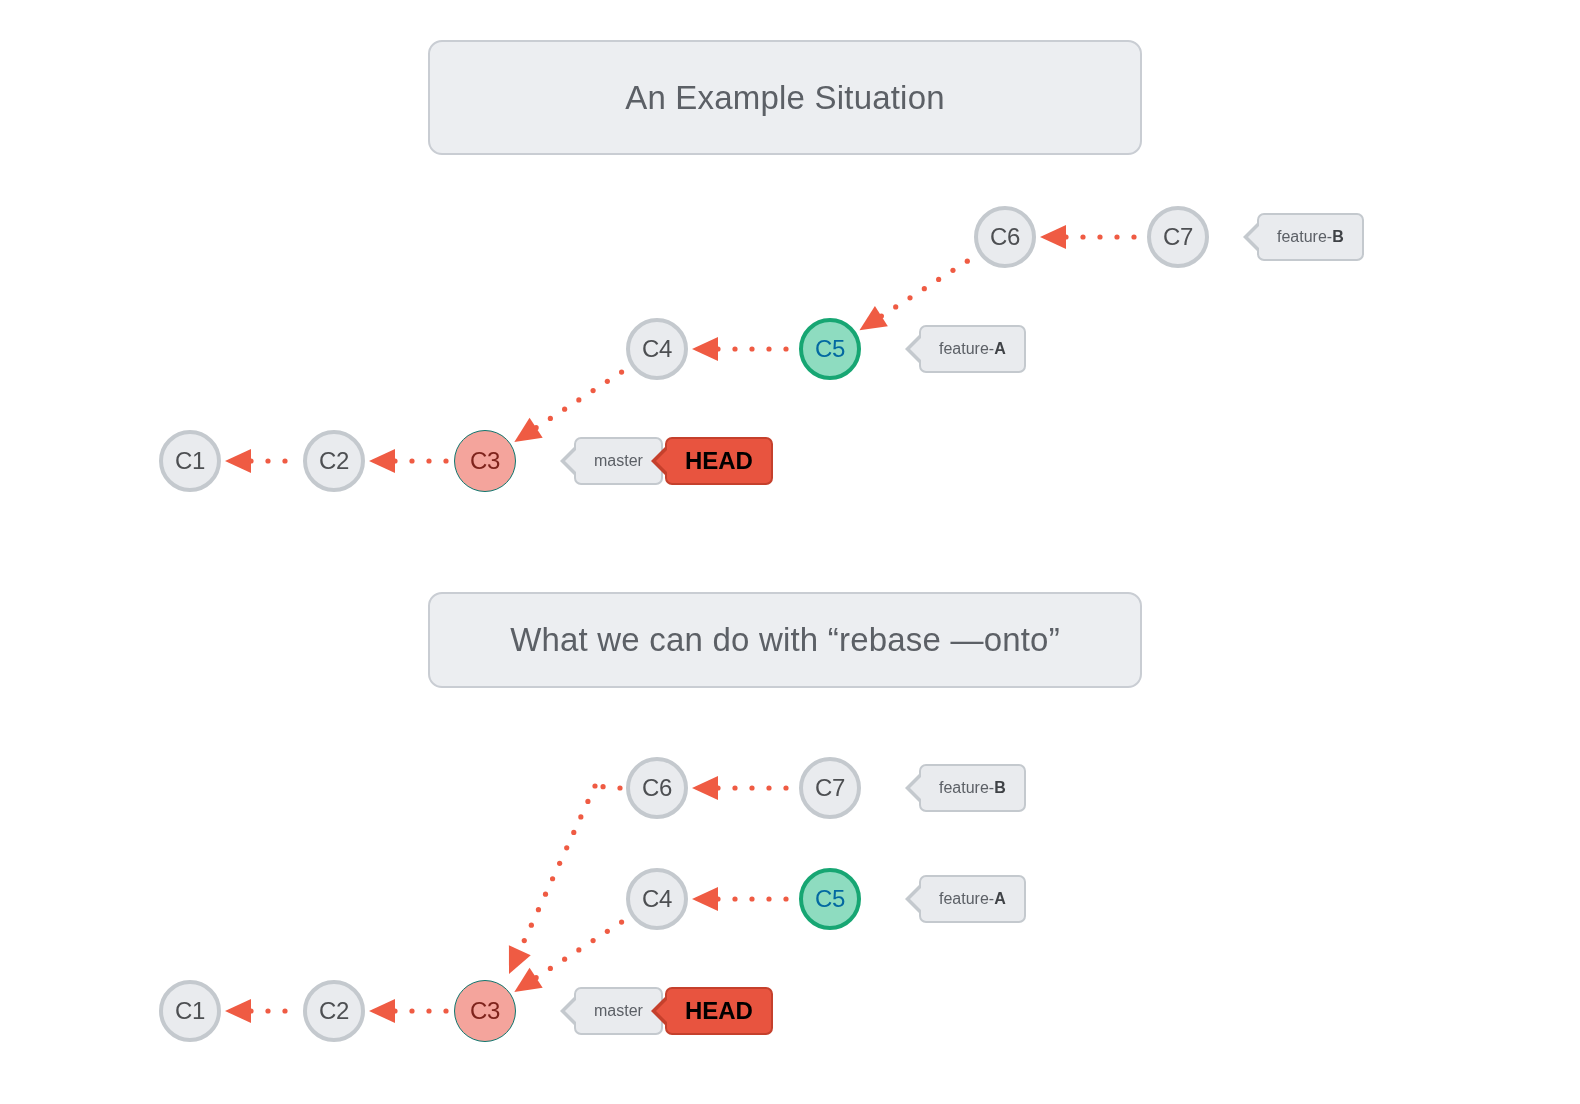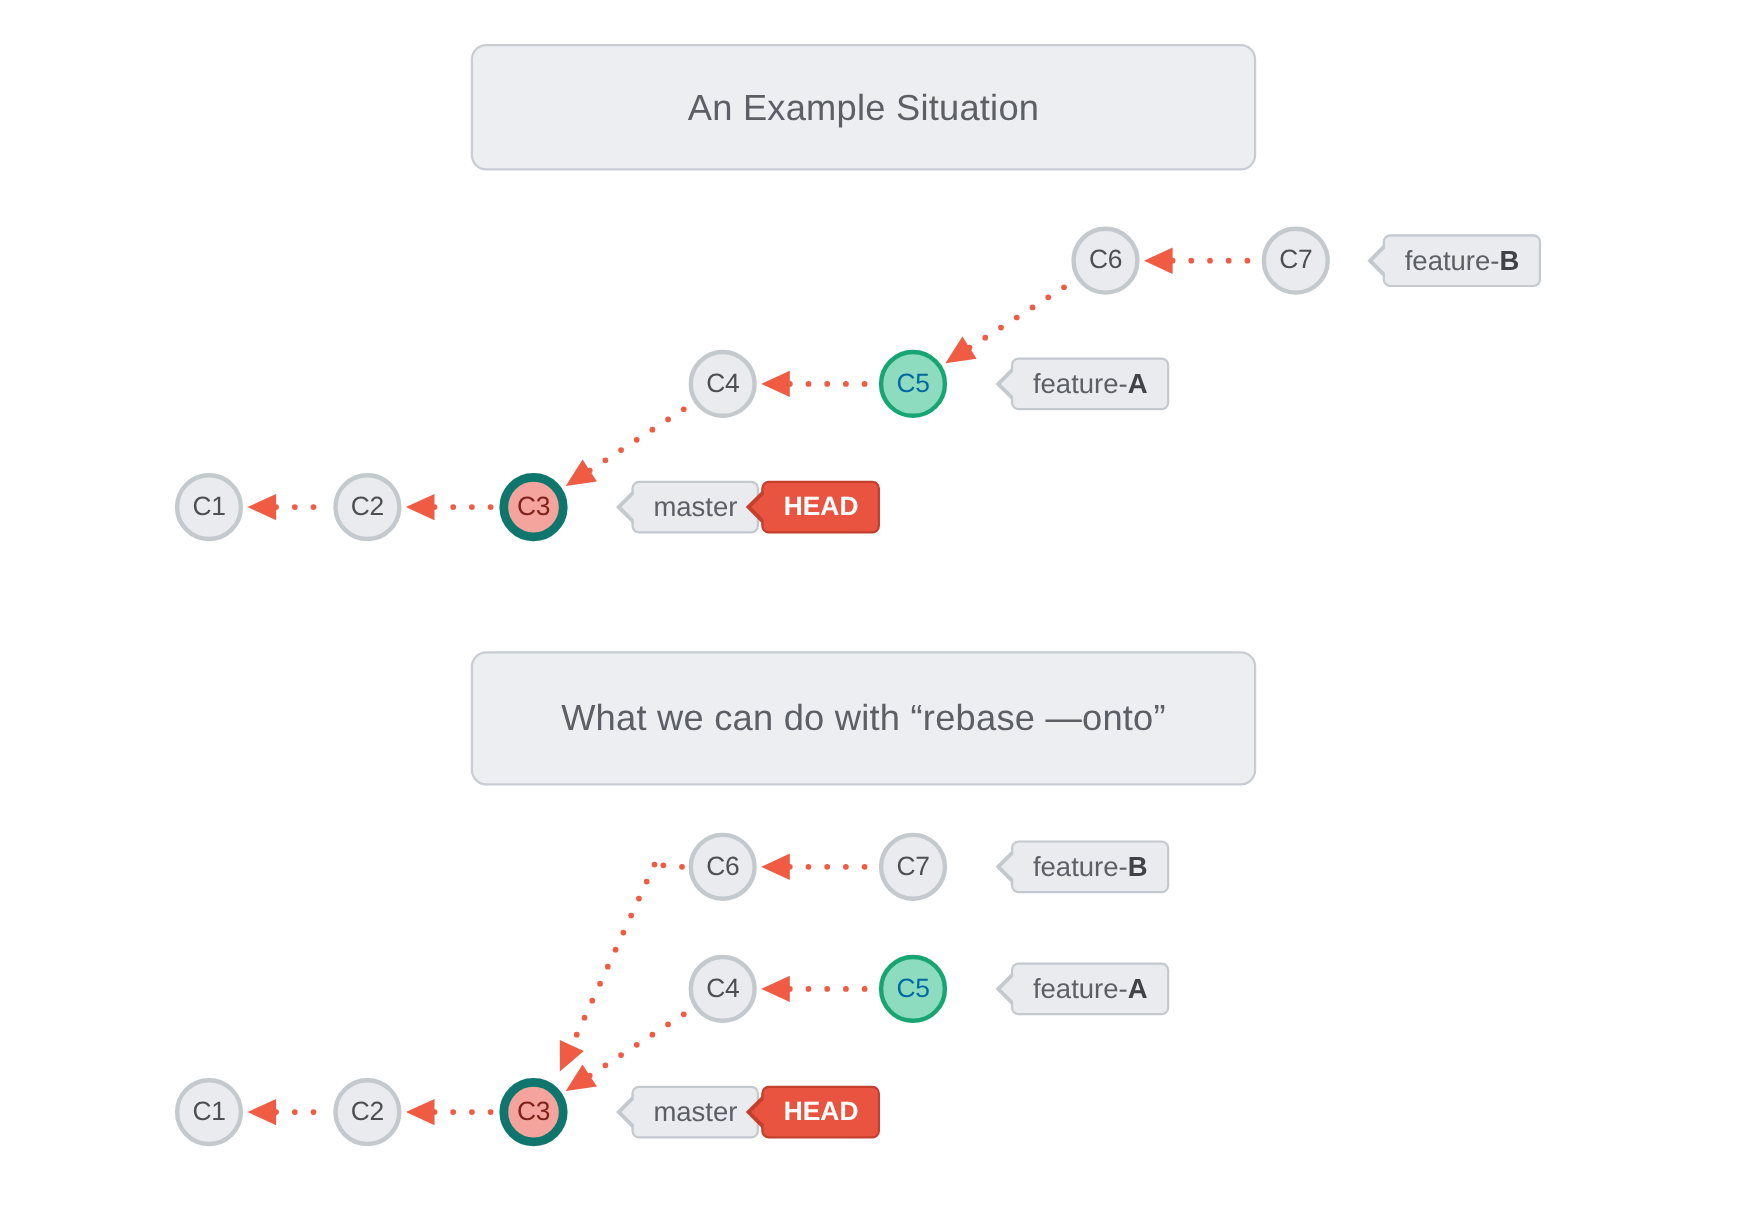--- a/index.html
+++ b/index.html
@@ -51,21 +51,21 @@
     letter-spacing: -0.3px;
     z-index: 5;
   }
   .node.gray {
     background: #E9EBEE;
     border: 4px solid #C4C9CE;
     color: #4D4F52;
   }
   .node.red {
     background: #F4A49C;
-    border: 8px solid #0f766e;
+    border: 1px solid #0f766e;
     color: #7E231C;
   }
   .node.green {
     background: #8EDCC0;
     border: 4px solid #17A673;
     color: #0369a1;
   }
 
   
   .ref {
@@ -74,21 +74,21 @@
     display: flex;
     align-items: stretch;
     z-index: 6;
   }
   .ref-seg {
     position: relative;
     display: flex;
     align-items: center;
     justify-content: center;
     box-sizing: border-box;
-    font-size: 25px;
+    font-size: 16px;
     padding: 0 18px;
   }
   .ref-seg.plain {
     background: #E9EBEE;
     border: 2px solid #C4C9CE;
     border-radius: 7px;
     color: #5C6066;
   }
   
   .ref-seg.plain .notch-outer {
@@ -108,21 +108,21 @@
     transform: translateY(-50%);
     width: 0; height: 0;
     border-top: 13px solid transparent;
     border-bottom: 13px solid transparent;
     border-right: 13px solid #E9EBEE;
   }
   .ref-seg.head {
     background: #E8543F;
     border: 2px solid #C5402C;
     border-radius: 7px;
-    color: #ffffff;
+    color: #000000;
     font-weight: bold;
     font-size: 24px;
     margin-left: 2px;
     z-index: 2;
   }
   .ref-seg.head .notch-outer {
     position: absolute;
     left: -16px;
     top: 50%;
     transform: translateY(-50%);
@@ -290,21 +290,21 @@
   </div>
 
   <div class="ref" style="left:1257px; top:213px;">
     <div class="ref-seg plain">
       <span class="notch-outer"></span>
       <span class="notch-inner"></span>
       <span class="lbl"><span>feature-</span><b>B</b></span>
     </div>
   </div>
 
-  <div class="title-box" style="left:428px; top:592px; width:714px; height:122px;">
+  <div class="title-box" style="left:428px; top:592px; width:714px; height:96px;">
     <span>What we can do with “rebase —onto”</span>
   </div>
 
   <div class="node gray" style="left:159px; top:980px;">
     <span>C1</span>
   </div>
   <div class="node gray" style="left:303px; top:980px;">
     <span>C2</span>
   </div>
   <div class="node red" style="left:454px; top:980px;">

